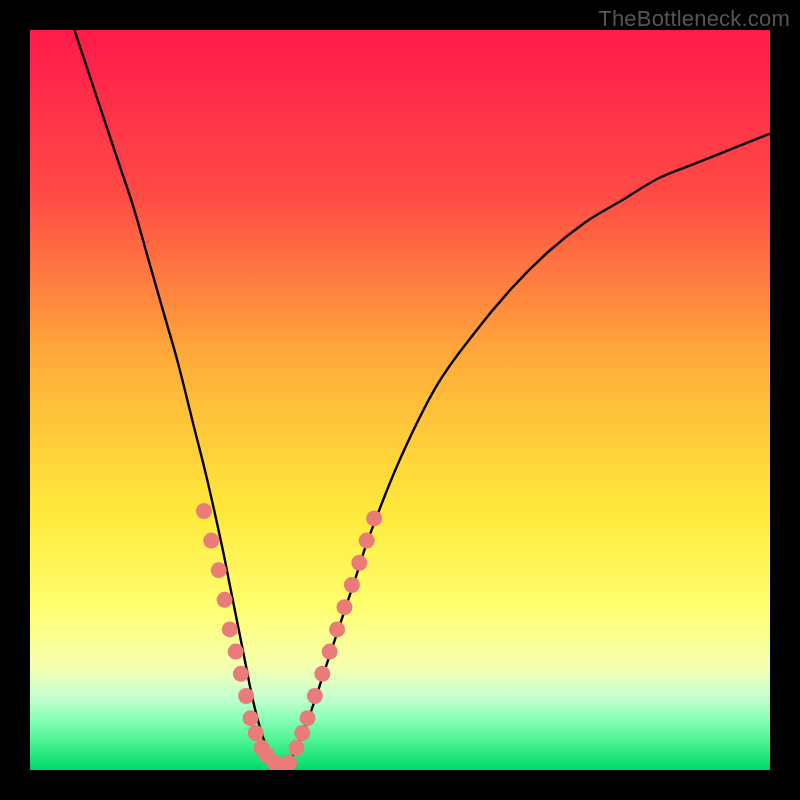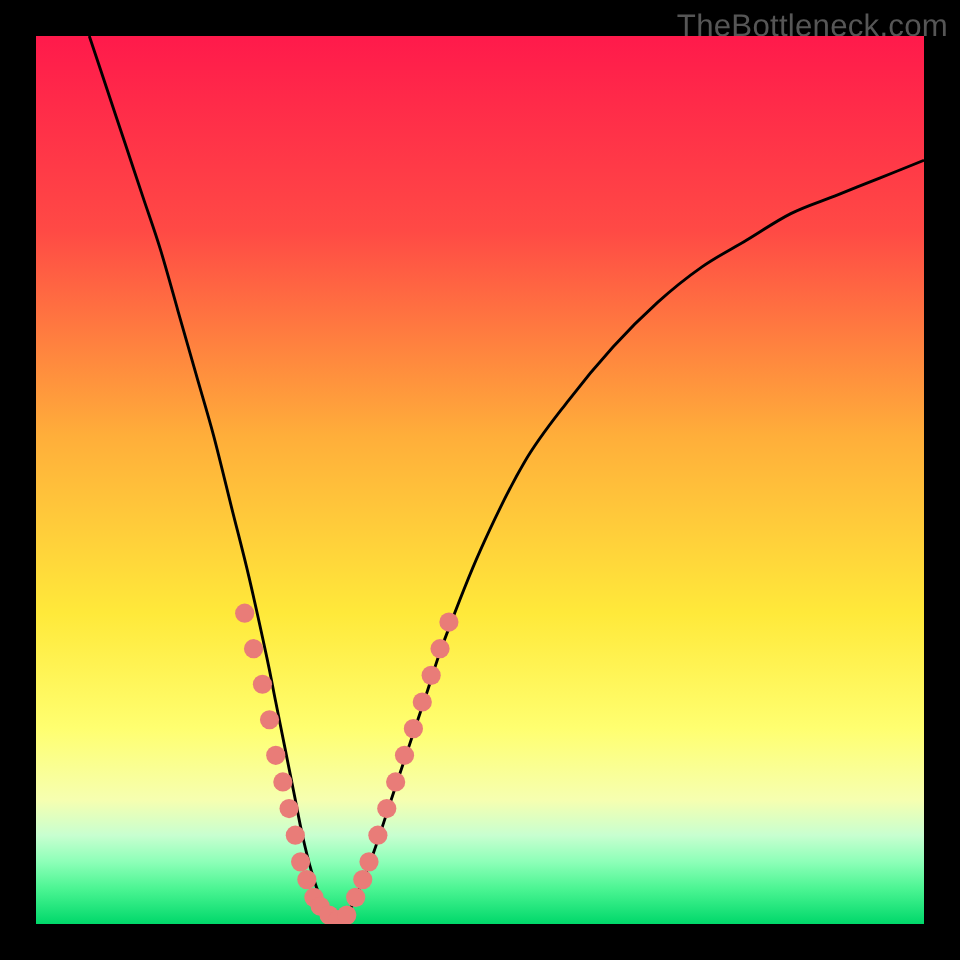--- a/index.html
+++ b/index.html
@@ -23,21 +23,21 @@
     position: absolute;
     left: 0;
     top: 0;
     width: 740px;
     height: 740px;
   }
   .watermark {
     position: absolute;
     top: 6px;
     right: 10px;
-    font-size: 26px;
+    font-size: 22px;
     font-weight: 500;
     color: #565656;
     letter-spacing: 0.2px;
     font-family: Arial, sans-serif;
   }
   svg { display: block; }
 </style>
 </head>
 <body>
 

